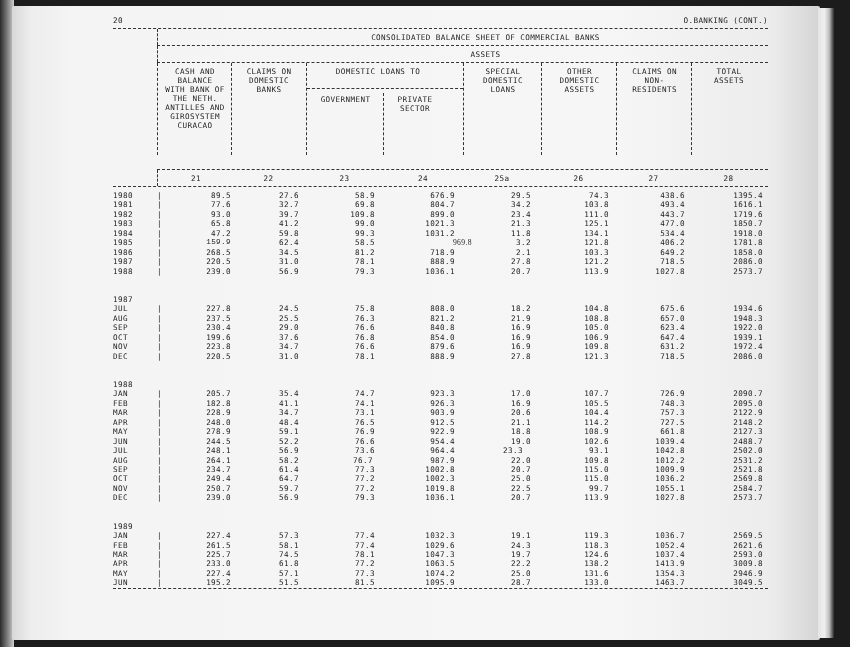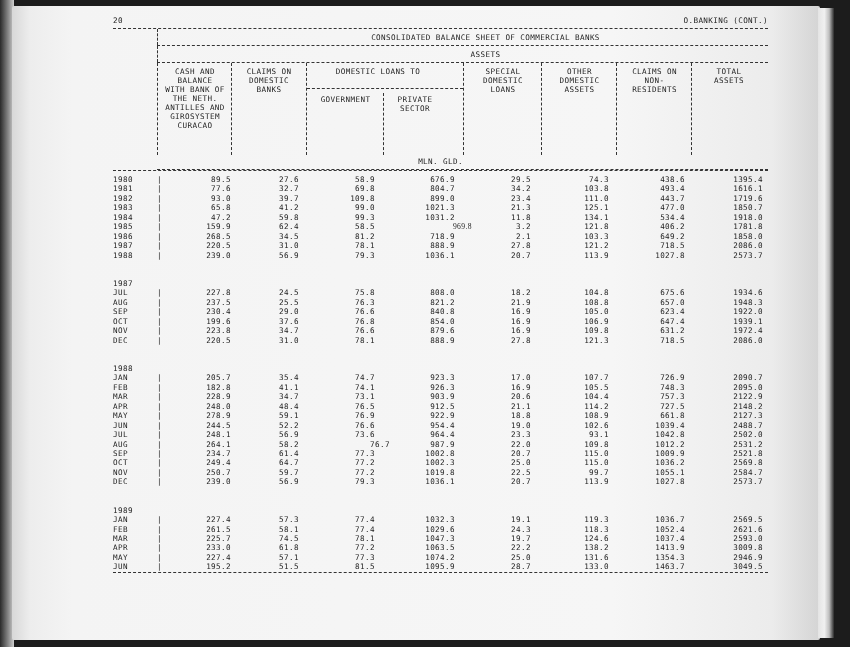--- a/index.html
+++ b/index.html
@@ -99,23 +99,33 @@
 DOMESTIC
 LOANS</div>
     <div class="c" style="left:430px;width:73px">OTHER
 DOMESTIC
 ASSETS</div>
     <div class="c" style="left:505px;width:73px">CLAIMS ON
 NON-
 RESIDENTS</div>
     <div class="c" style="left:580px;width:72px">TOTAL
 ASSETS</div>
-    <div class="unit">MLN. GLD.</div>
   </div>
   <div class="dash" style="margin-left:44px"></div>
+  <div class="colnum-row">
+    <div class="vbar" style="left:44px"></div>
+    <span style="left:48px;width:70px">21</span>
+    <span style="left:118px;width:75px">22</span>
+    <span style="left:193px;width:77px">23</span>
+    <span style="left:270px;width:80px">24</span>
+    <span style="left:350px;width:78px">25a</span>
+    <span style="left:428px;width:75px">26</span>
+    <span style="left:503px;width:75px">27</span>
+    <span style="left:578px;width:75px">28</span>
+  </div>
   <div class="dash"></div>
 
   <div class="rows" id="rows">
       <div style="height: 4px;"></div>
       <div class="row">
         <span class="lbl">1980</span>
         <span class="bar">|</span>
         <span style="right: 537px;">89.5</span>
         <span style="right: 469px;">27.6</span>
         <span style="right: 393px;">58.9</span>
@@ -169,21 +179,21 @@
         <span style="right: 393px;">99.3</span>
         <span style="right: 313px;">1031.2</span>
         <span style="right: 237px;">11.8</span>
         <span style="right: 159px;">134.1</span>
         <span style="right: 83px;">534.4</span>
         <span style="right: 5px;">1918.0</span>
       </div>
       <div class="row">
         <span class="lbl">1985</span>
         <span class="bar">|</span>
-        <span style="right: 537px;">159.9</span>
+        <span style="right: 537px; font-family: Liberation Mono, monospace;">159.9</span>
         <span style="right: 469px;">62.4</span>
         <span style="right: 393px;">58.5</span>
         <span style="right: 296px; font-family: Liberation Serif, serif;">969.8</span>
         <span style="right: 237px;">3.2</span>
         <span style="right: 159px;">121.8</span>
         <span style="right: 83px;">406.2</span>
         <span style="right: 5px;">1781.8</span>
       </div>
       <div class="row">
         <span class="lbl">1986</span>
@@ -369,31 +379,31 @@
         <span style="right: 83px;">1039.4</span>
         <span style="right: 5px;">2488.7</span>
       </div>
       <div class="row">
         <span class="lbl">JUL</span>
         <span class="bar">|</span>
         <span style="right: 537px;">248.1</span>
         <span style="right: 469px;">56.9</span>
         <span style="right: 393px;">73.6</span>
         <span style="right: 313px;">964.4</span>
-        <span style="right: 237px; text-align: right;">23.3</span>
+        <span style="right: 245px; text-align: right;">23.3</span>
         <span style="right: 159px;">93.1</span>
         <span style="right: 83px;">1042.8</span>
         <span style="right: 5px;">2502.0</span>
       </div>
       <div class="row">
         <span class="lbl">AUG</span>
         <span class="bar">|</span>
         <span style="right: 537px;">264.1</span>
         <span style="right: 469px;">58.2</span>
-        <span style="right: 378px;">76.7</span>
+        <span style="right: 395px;">76.7</span>
         <span style="right: 313px;">987.9</span>
         <span style="right: 237px;">22.0</span>
         <span style="right: 159px;">109.8</span>
         <span style="right: 83px;">1012.2</span>
         <span style="right: 5px;">2531.2</span>
       </div>
       <div class="row">
         <span class="lbl">SEP</span>
         <span class="bar">|</span>
         <span style="right: 537px;">234.7</span>

